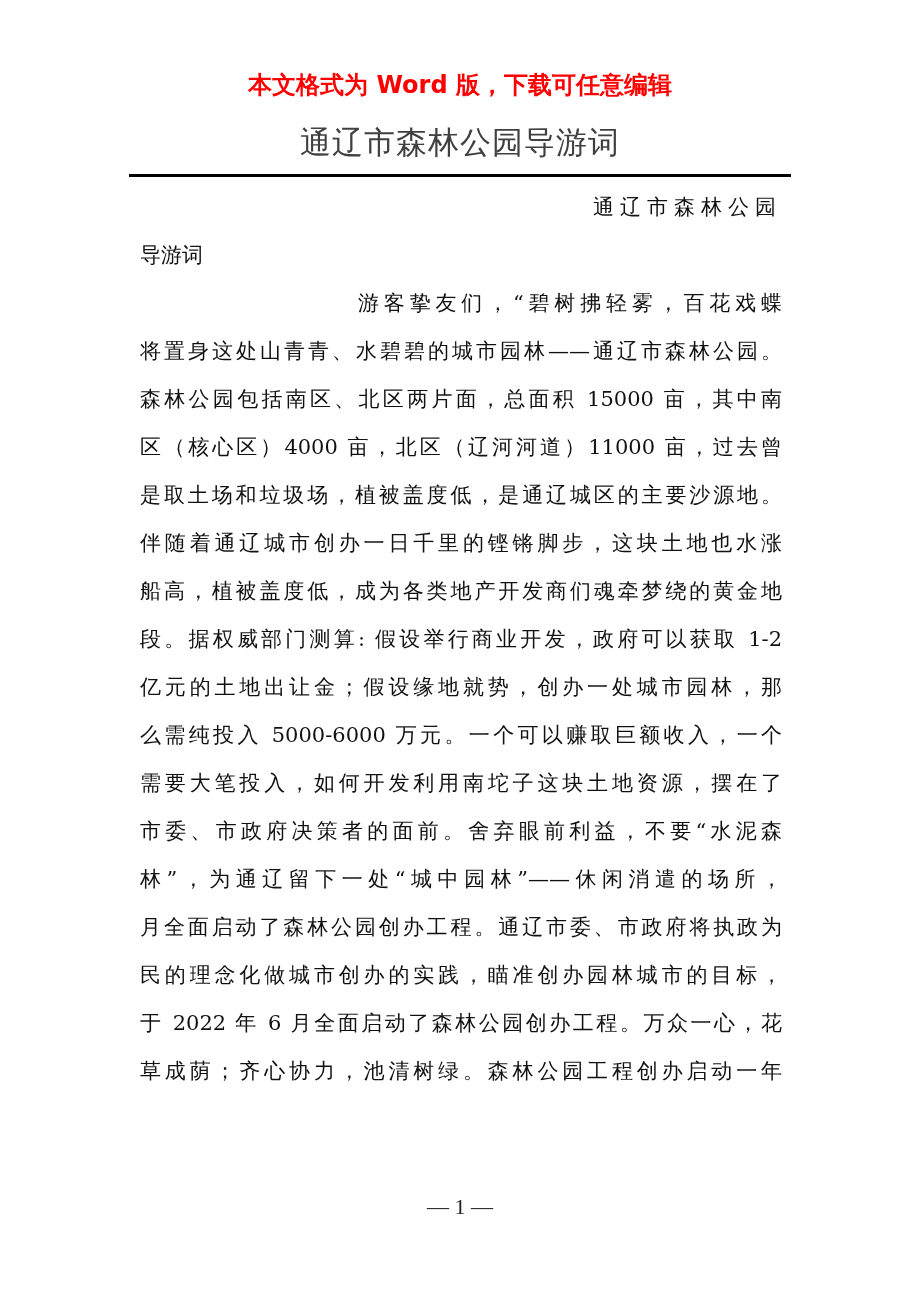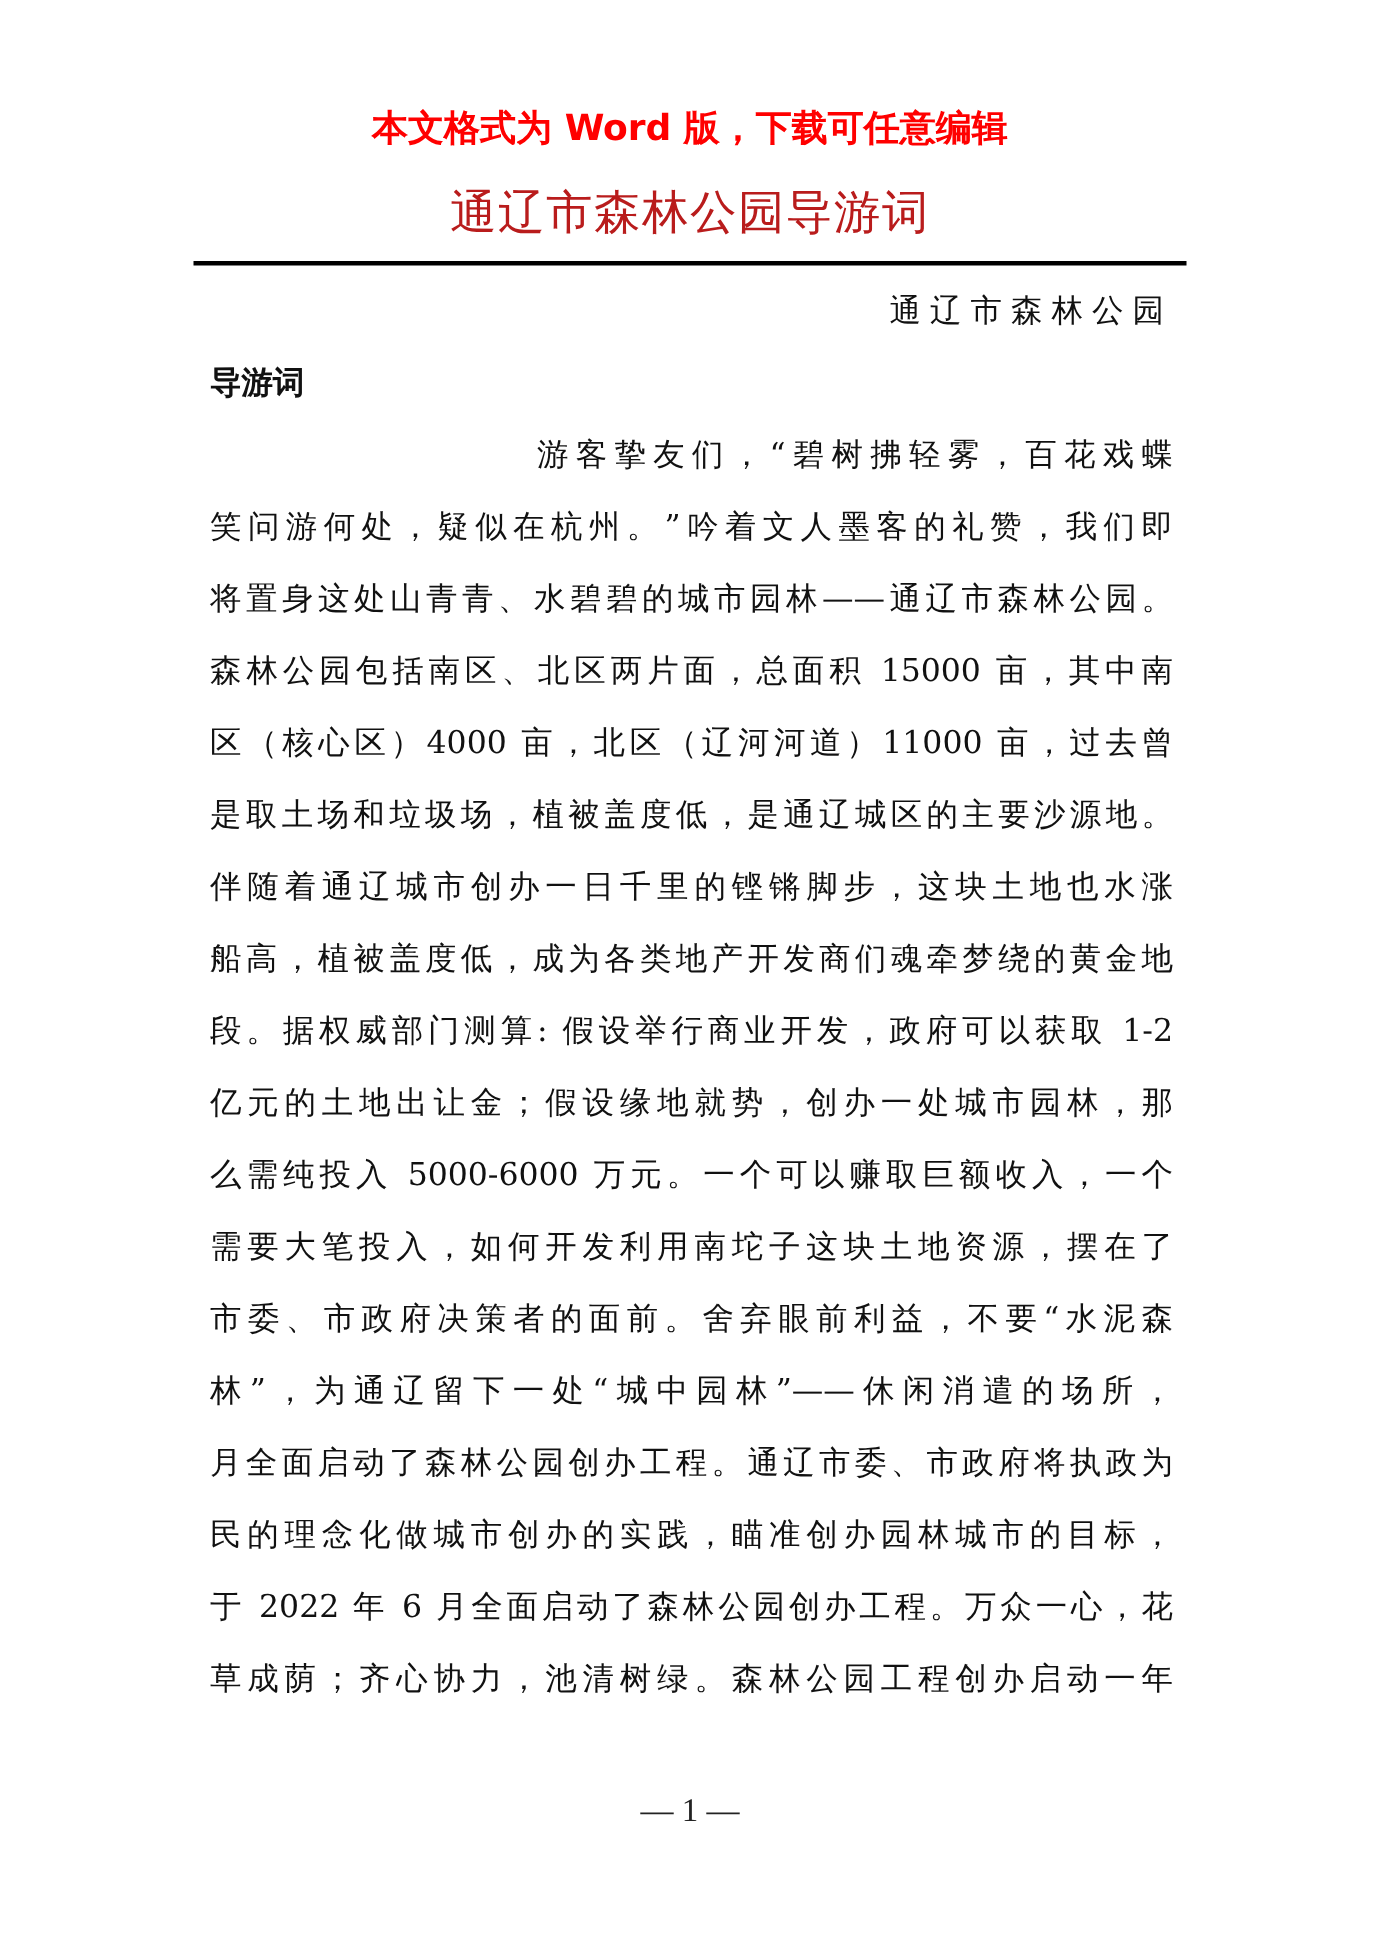--- a/index.html
+++ b/index.html
@@ -38,21 +38,21 @@
     }
     .doc-title {
       position: absolute;
       left: 0;
       width: 920px;
       top: 120px;
       text-align: center;
       font-family: "DejaVu Sans", "Liberation Sans", sans-serif;
       font-size: 31px;
       line-height: 44px;
-      color: #b91c1c;
+      color: #404040;
       letter-spacing: 1px;
     }
     .header-rule {
       position: absolute;
       left: 129px;
       top: 174px;
       width: 662px;
       height: 3px;
       background: #000000;
     }
@@ -72,21 +72,20 @@
       letter-spacing: 0px;
     }
     .line.right {
       text-align: left;
       text-align-last: right;
       letter-spacing: 6px;
     }
     .line.left {
       text-align: left;
       text-align-last: left;
-      font-weight: bold;
     }
     .line.indent {
       padding-left: 218px;
     }
     .footer {
       position: absolute;
       left: 0;
       width: 920px;
       top: 1192px;
       text-align: center;
@@ -104,21 +103,20 @@
   <div class="notice">本文格式为 Word 版，下载可任意编辑</div>
 
   <div class="doc-title">通辽市森林公园导游词</div>
 
   <div class="header-rule"></div>
 
   <div class="body-text">
     <div class="line right">通辽市森林公园</div>
     <div class="line left">导游词</div>
     <div class="line indent">游客挚友们，“碧树拂轻雾，百花戏蝶</div>
-    <div class="line">笑问游何处，疑似在杭州。”吟着文人墨客的礼赞，我们即</div>
     <div class="line">将置身这处山青青、水碧碧的城市园林——通辽市森林公园。</div>
     <div class="line">森林公园包括南区、北区两片面，总面积 15000 亩，其中南</div>
     <div class="line">区（核心区）4000 亩，北区（辽河河道）11000 亩，过去曾</div>
     <div class="line">是取土场和垃圾场，植被盖度低，是通辽城区的主要沙源地。</div>
     <div class="line">伴随着通辽城市创办一日千里的铿锵脚步，这块土地也水涨</div>
     <div class="line">船高，植被盖度低，成为各类地产开发商们魂牵梦绕的黄金地</div>
     <div class="line">段。据权威部门测算: 假设举行商业开发，政府可以获取 1-2</div>
     <div class="line">亿元的土地出让金；假设缘地就势，创办一处城市园林，那</div>
     <div class="line">么需纯投入 5000-6000 万元。一个可以赚取巨额收入，一个</div>
     <div class="line">需要大笔投入，如何开发利用南坨子这块土地资源，摆在了</div>

